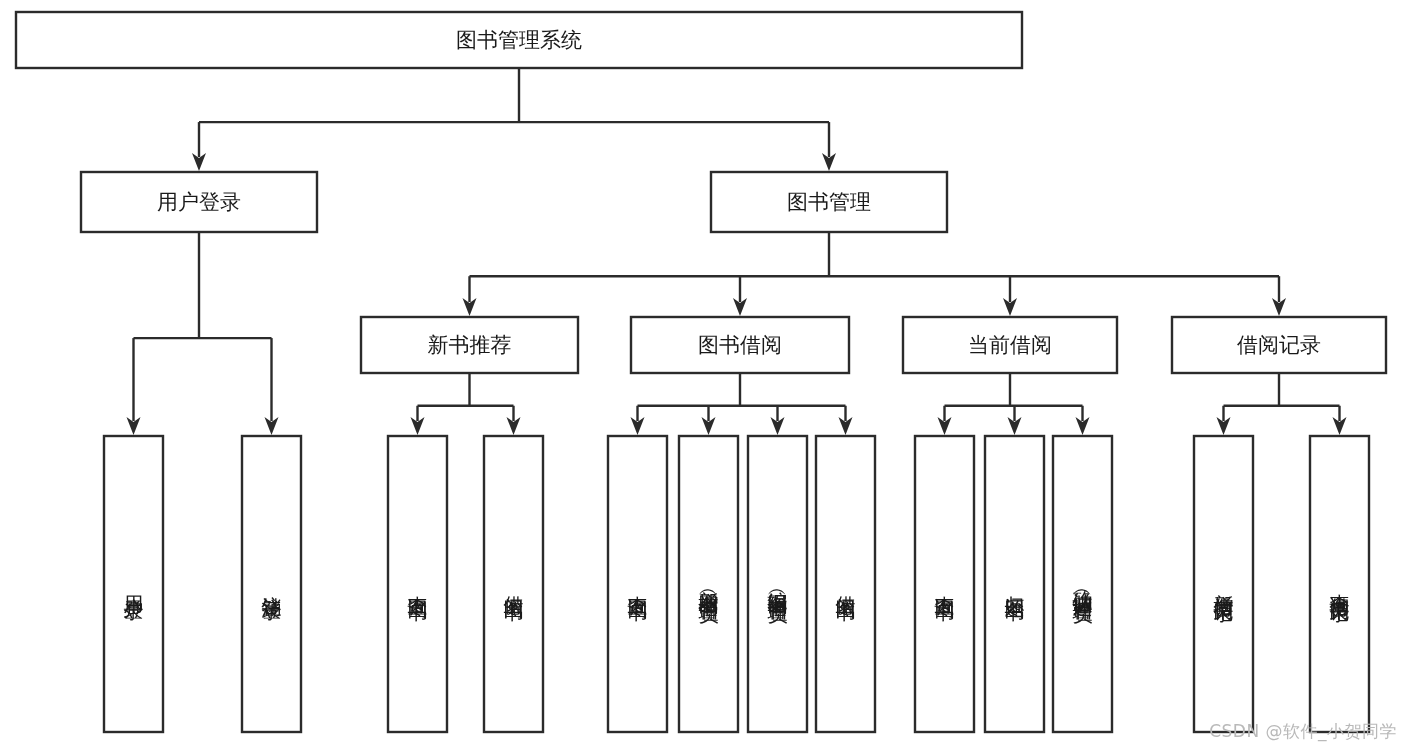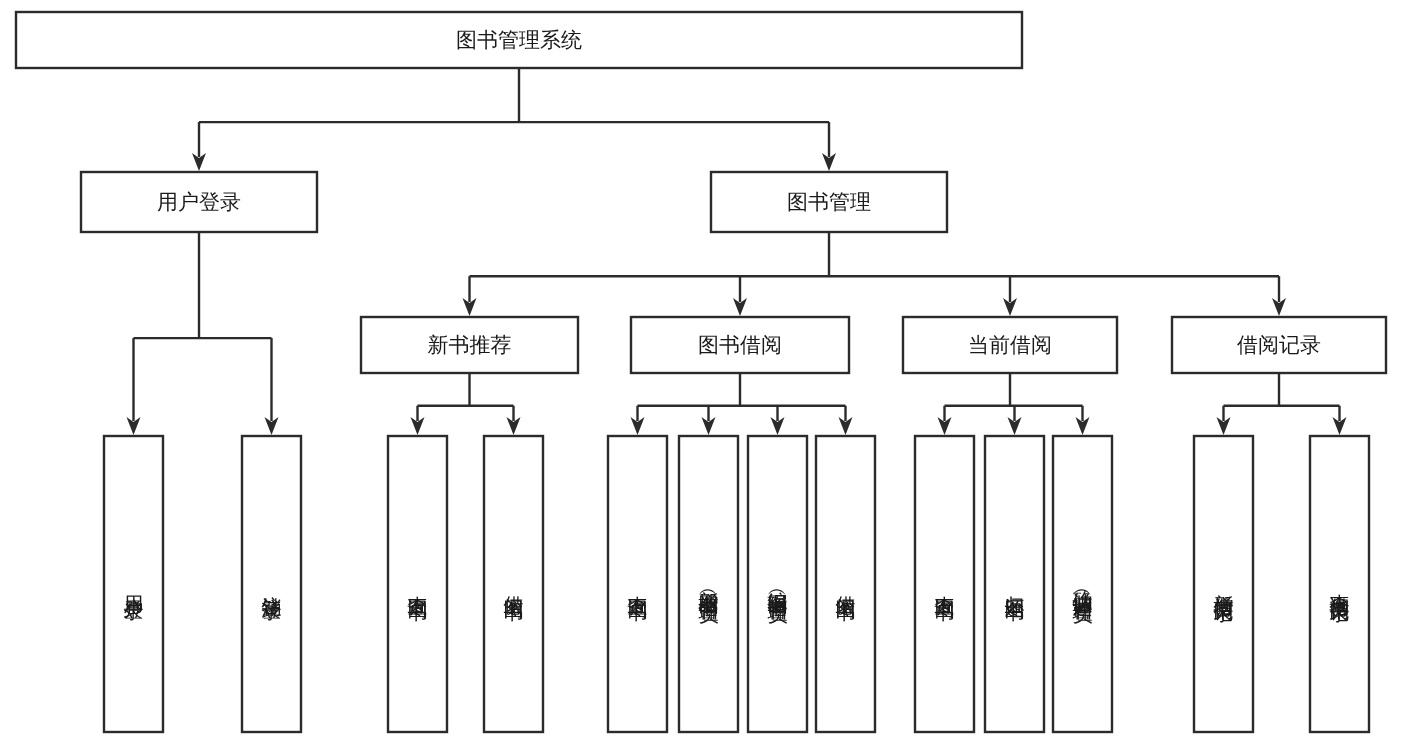--- a/index.html
+++ b/index.html
@@ -220,13 +220,14 @@
             </div></foreignObject>
         </g>
         <g>
           <rect class="node-box" x="1310" y="436" width="59" height="296"></rect>
           <foreignObject x="1310" y="436" width="59" height="296"><div xmlns="http://www.w3.org/1999/xhtml" style="width: 59px; height: 296px; display: flex; align-items: center; justify-content: center; font-family: &quot;DejaVu Sans&quot;, &quot;Liberation Sans&quot;, sans-serif; font-size: 20px; color: rgb(26, 26, 26); line-height: 1.05;">
               <span style="writing-mode: vertical-rl; text-orientation: upright; letter-spacing: 2px; white-space: nowrap;">查询借阅记录</span>
             </div></foreignObject>
         </g>
       </g>
   </svg>
+  <div class="watermark">CSDN @软件_小贺同学</div>
 </div>
 
 </body></html>

